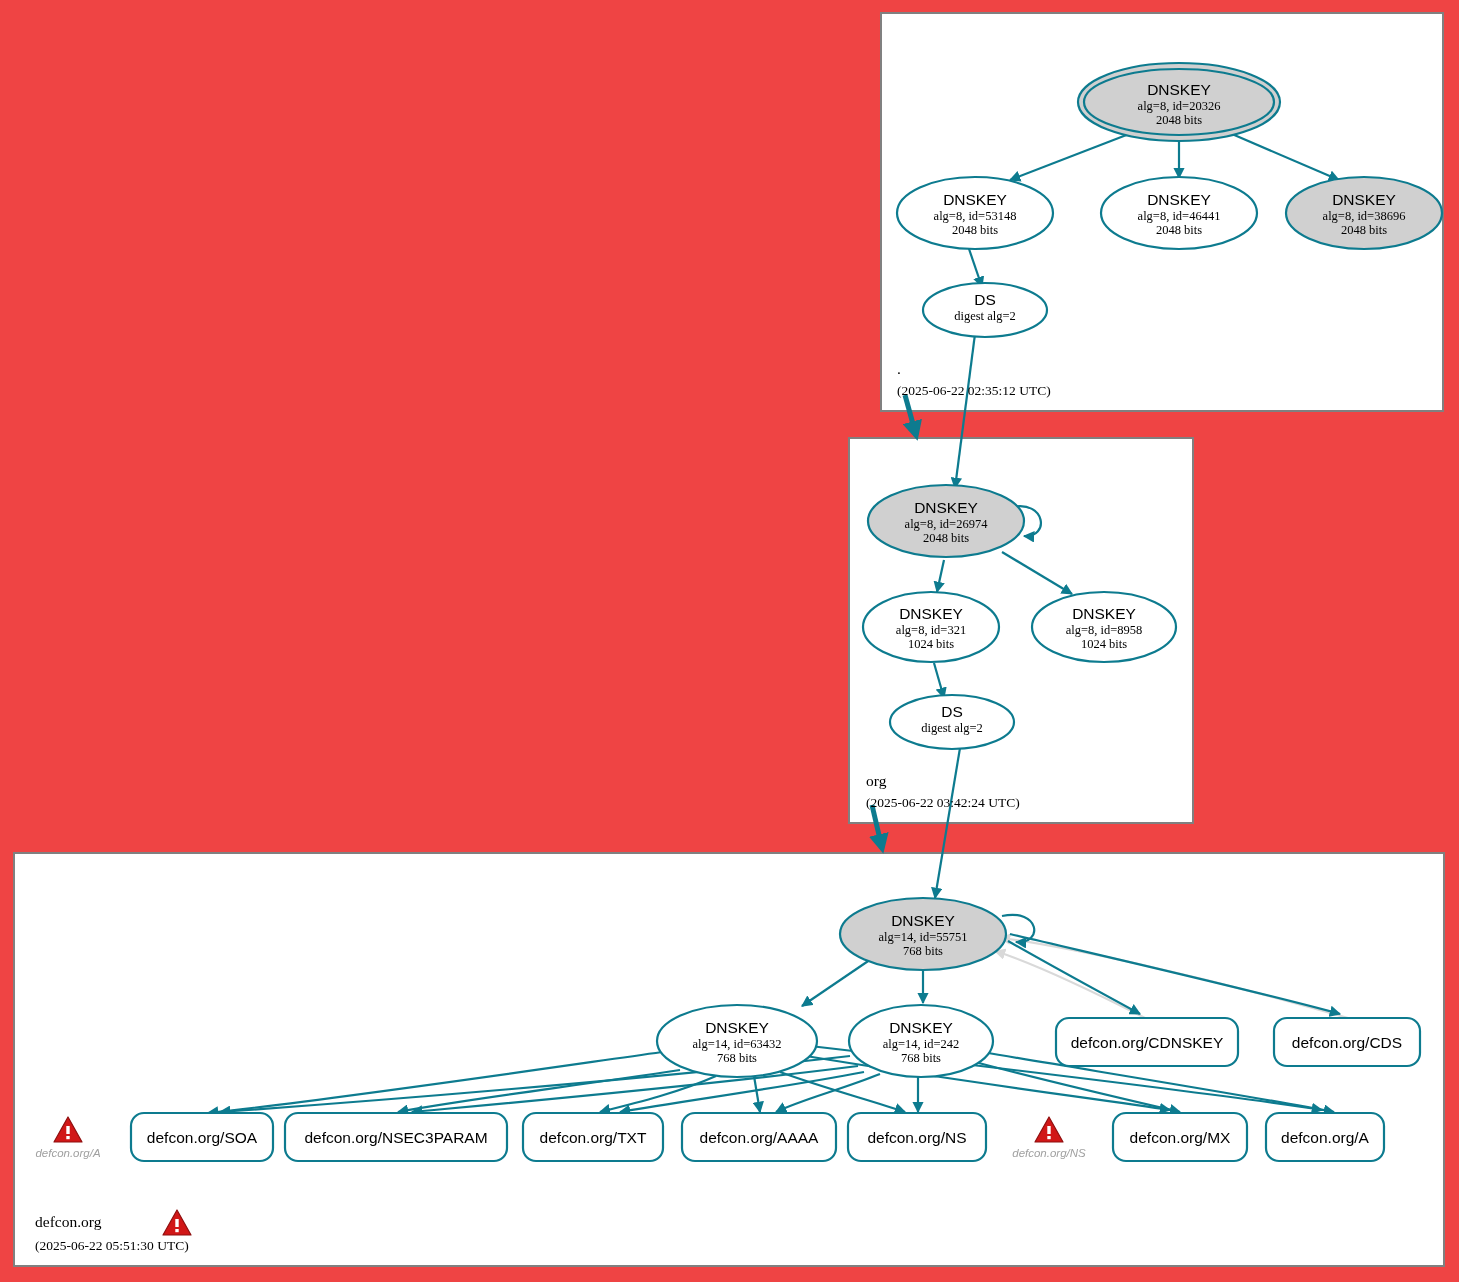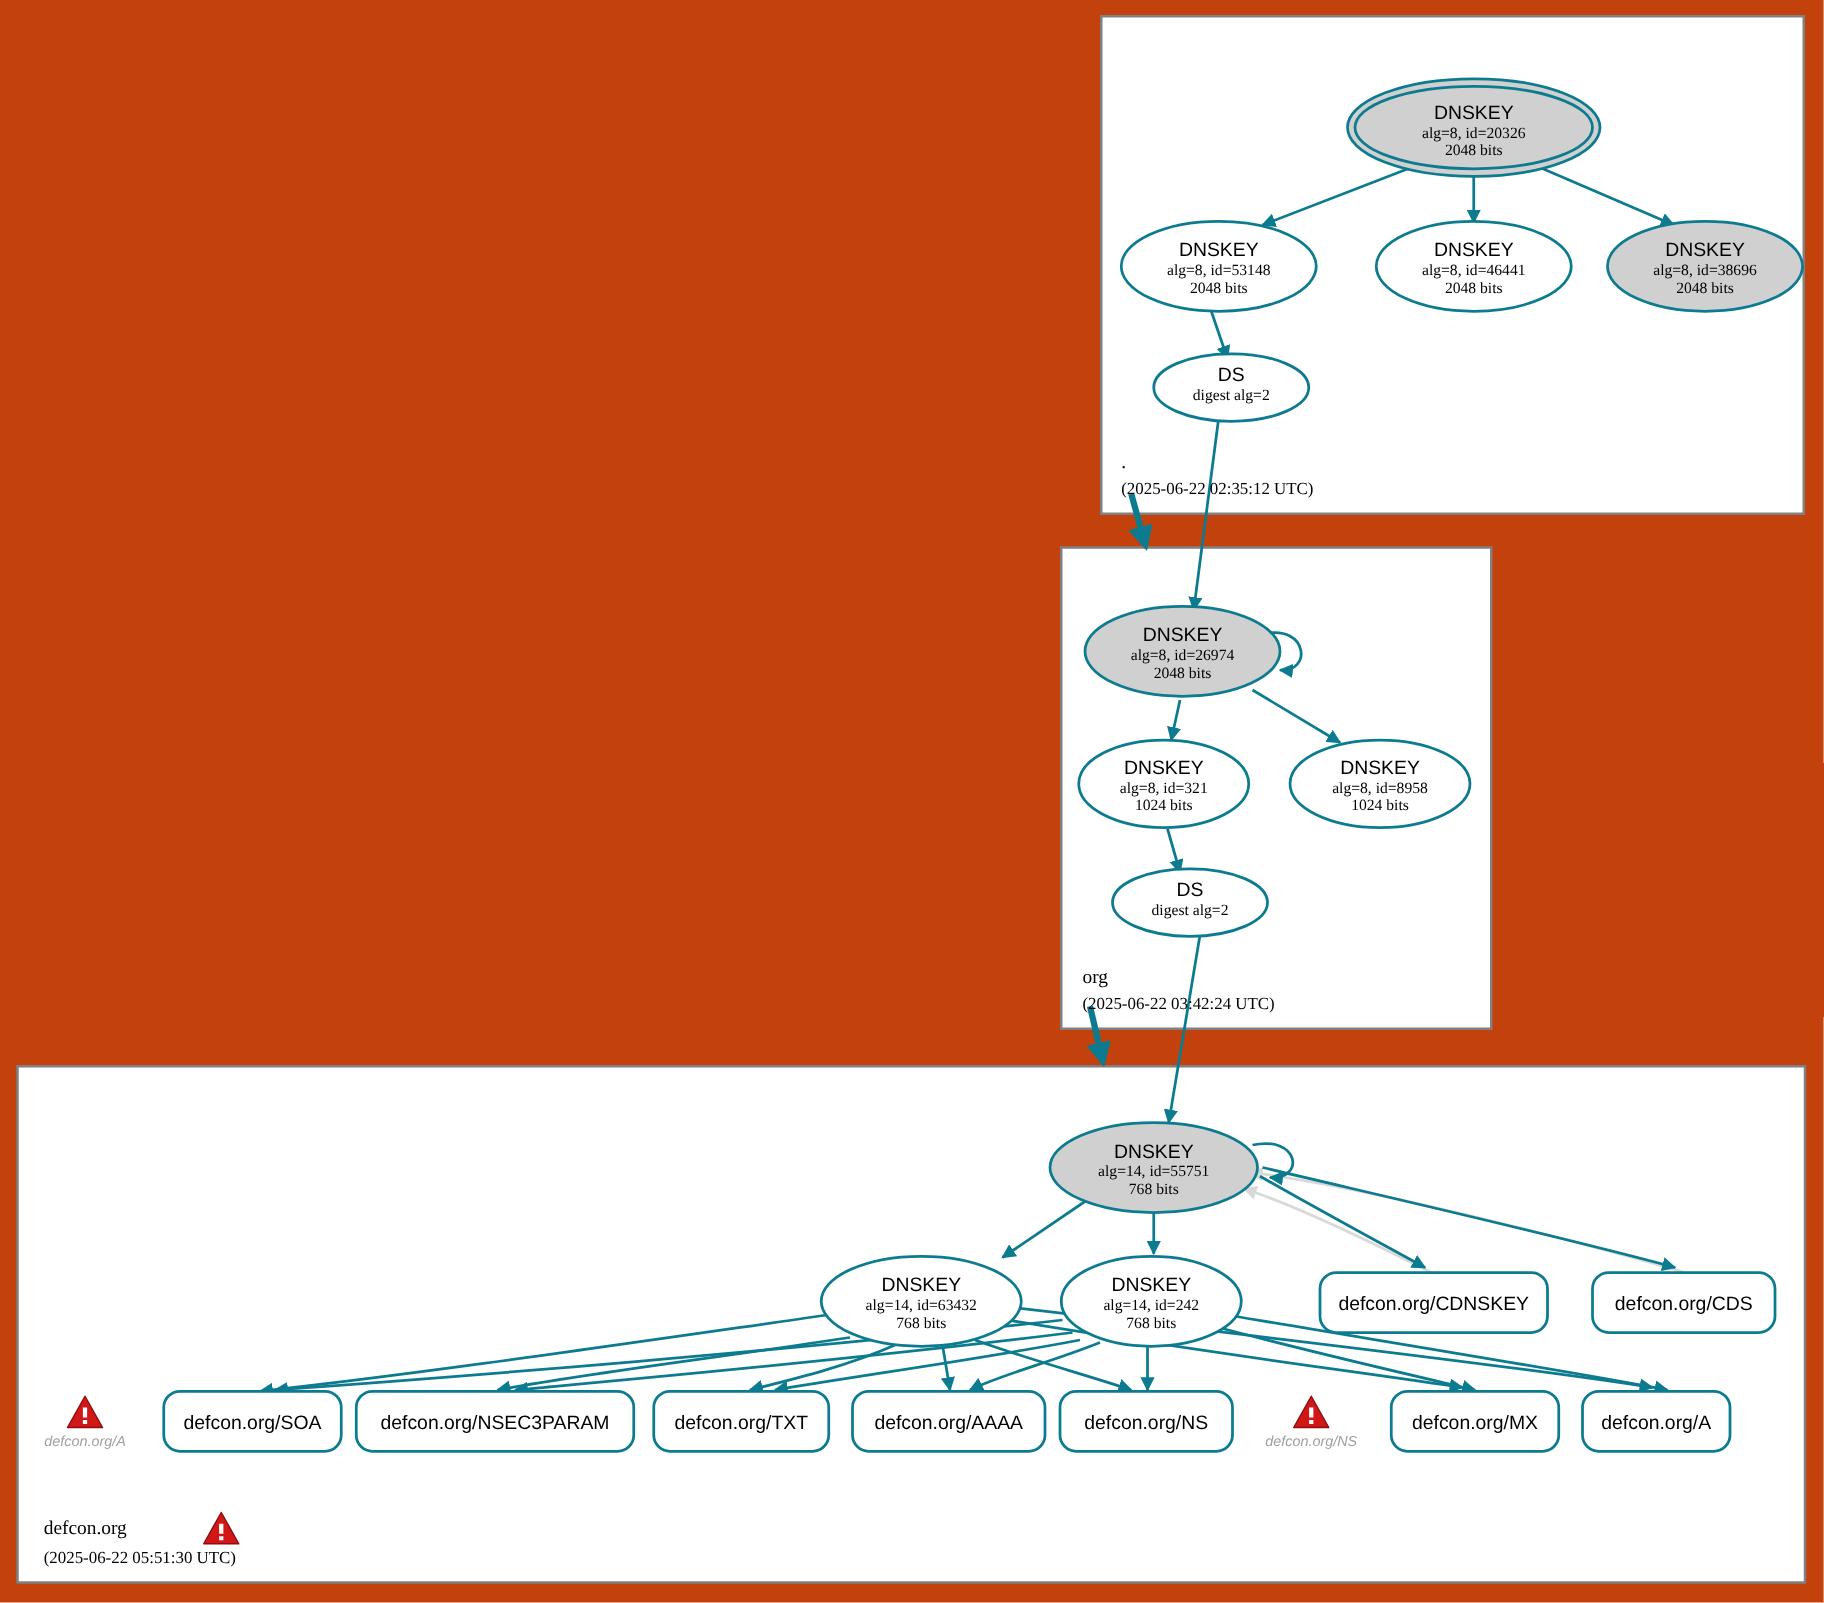--- a/index.html
+++ b/index.html
@@ -8,21 +8,21 @@
     background: #ffffff;
   }
   body {
     font-family: "Liberation Sans", sans-serif;
   }
   #canvas {
     position: relative;
     width: 1459px;
     height: 1282px;
     overflow: hidden;
-    background: #c2410c;
+    background: #ef4444;
   }
   #graph {
     position: absolute;
     top: 0;
     left: 0;
     width: 1459px;
     height: 1282px;
   }
   .zone-box {
     fill: #ffffff;

